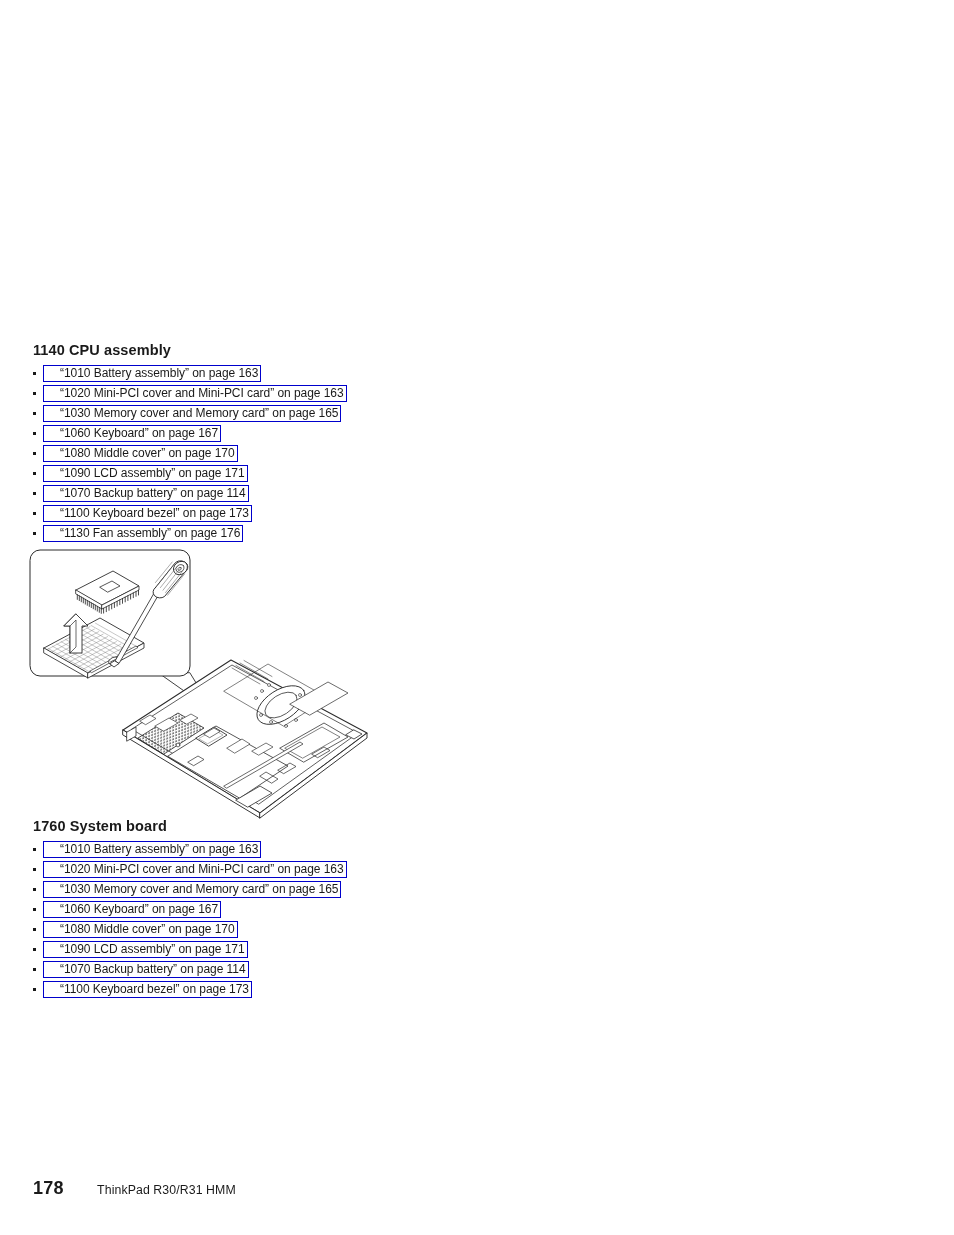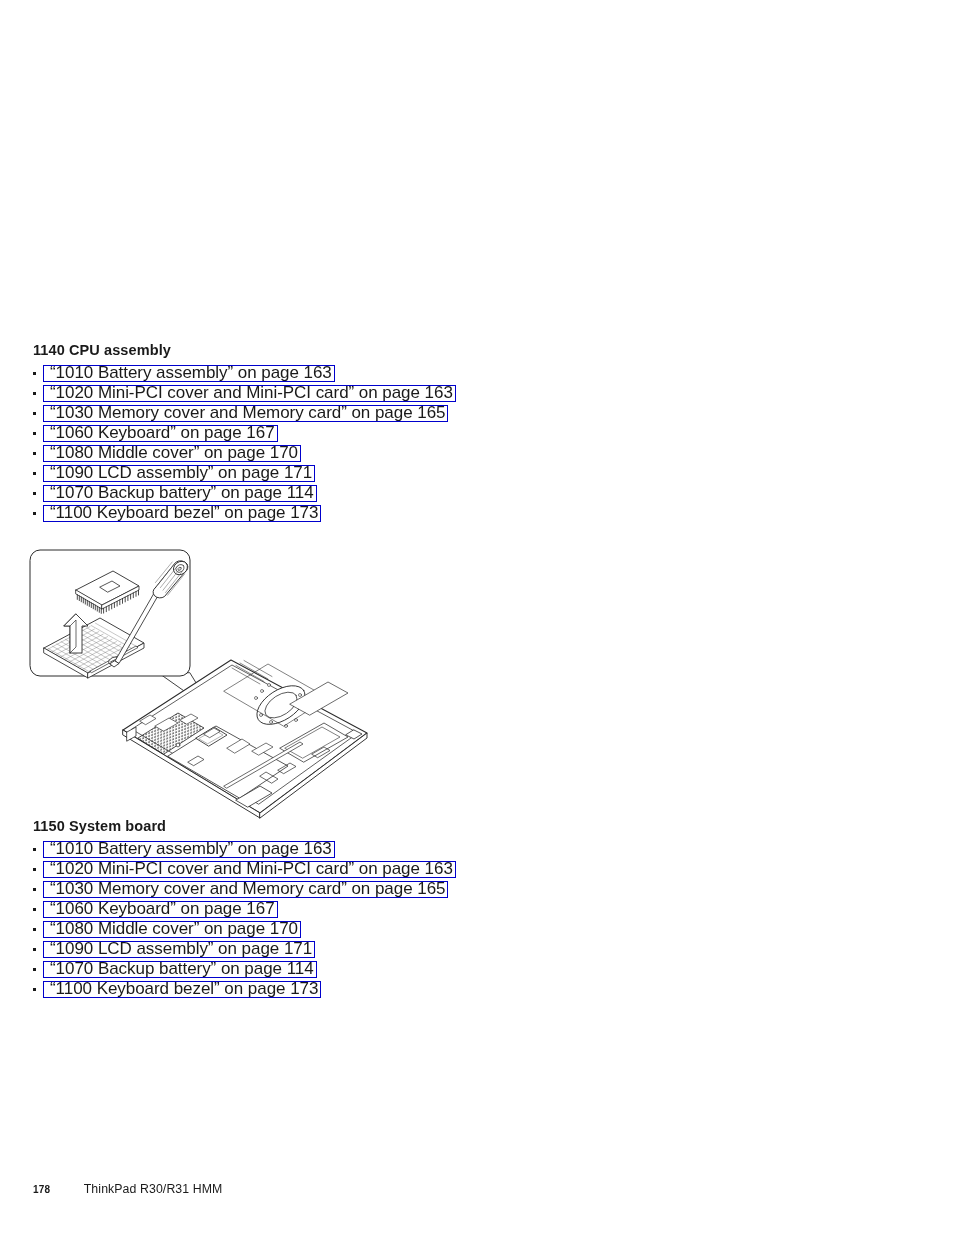--- a/index.html
+++ b/index.html
@@ -59,22 +59,22 @@
     position: absolute;
     left: 33px;
     top: 9px;
     width: 3px;
     height: 3px;
     background: #1a1a1a;
   }
   .xref-link {
     display: inline-block;
     border: 1.6px solid #0000cc;
-    padding: 0px 2px 1px 6px;
-    font-size: 17px;
+    padding: 0px 2px 1px 16px;
+    font-size: 12px;
     line-height: 14px;
     color: #1a1a1a;
     letter-spacing: -0.05px;
     vertical-align: middle;
     white-space: nowrap;
     text-align: center;
   }
 
   
   .figure {
@@ -89,21 +89,21 @@
   
   .footer {
     position: absolute;
     left: 33px;
     top: 1180px;
     height: 16px;
     line-height: 16px;
     white-space: nowrap;
   }
   .footer-pageno {
-    font-size: 10px;
+    font-size: 18px;
     font-weight: bold;
     color: #1a1a1a;
     letter-spacing: 0.2px;
   }
   .footer-title {
     font-size: 12.3px;
     color: #1a1a1a;
     margin-left: 29px;
     letter-spacing: 0.1px;
   }
@@ -140,20 +140,24 @@
       <span class="xref-bullet"></span>
       <span class="xref-link">“1090 LCD assembly” on page 171</span>
     </li>
     <li class="xref-item">
       <span class="xref-bullet"></span>
       <span class="xref-link">“1070 Backup battery” on page 114</span>
     </li>
     <li class="xref-item">
       <span class="xref-bullet"></span>
       <span class="xref-link">“1100 Keyboard bezel” on page 173</span>
+    </li>
+    <li class="xref-item">
+      <span class="xref-bullet"></span>
+      <span class="xref-link">“1130 Fan assembly” on page 176</span>
     </li>
   </ul>
 
   <div class="figure">
     <svg width="360" height="275" viewBox="0 0 360 275" xmlns="http://www.w3.org/2000/svg">
       <defs>
 
         <pattern id="grillePattern" width="3" height="3" patternUnits="userSpaceOnUse" patternTransform="skewY(-20)">
           <circle cx="1.1" cy="1.1" r="0.85" fill="#2b2b2b"></circle>
         </pattern>
@@ -367,21 +371,21 @@
 
           <path d="M 99 184 L 108 179 L 108 188 L 99 193 Z" fill="#ffffff" stroke="#2b2b2b" stroke-width="0.8"></path>
 
           <path d="M 326 182 L 334 186 L 326 191 L 318 187 Z" fill="#ffffff" stroke="#2b2b2b" stroke-width="0.8"></path>
         </g>
 
       </g>
     </svg>
   </div>
 
-  <div class="section-heading" id="heading-sysb">1150 System board</div>
+  <div class="section-heading" id="heading-sysb">1760 System board</div>
 
   <ul class="xref-list" id="list-sysb">
     <li class="xref-item">
       <span class="xref-bullet"></span>
       <span class="xref-link">“1010 Battery assembly” on page 163</span>
     </li>
     <li class="xref-item">
       <span class="xref-bullet"></span>
       <span class="xref-link">“1020 Mini-PCI cover and Mini-PCI card” on page 163</span>
     </li>

